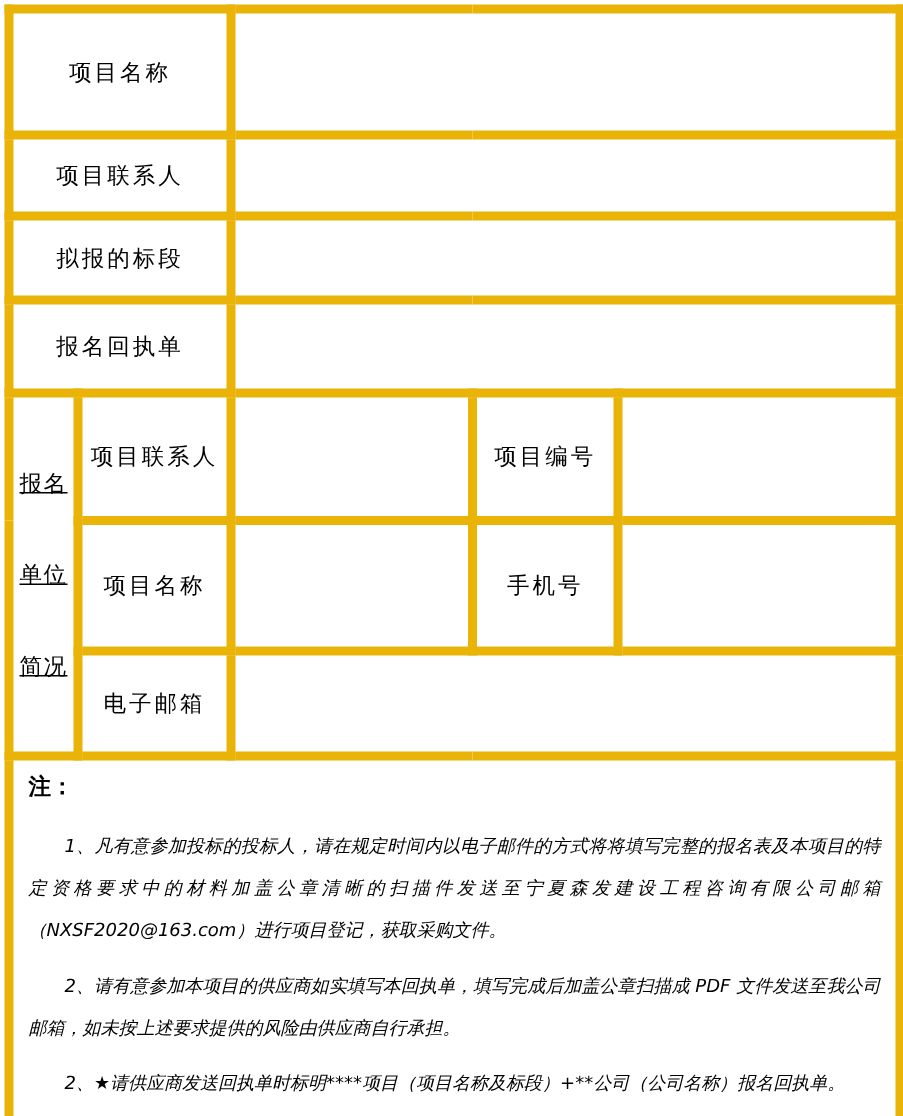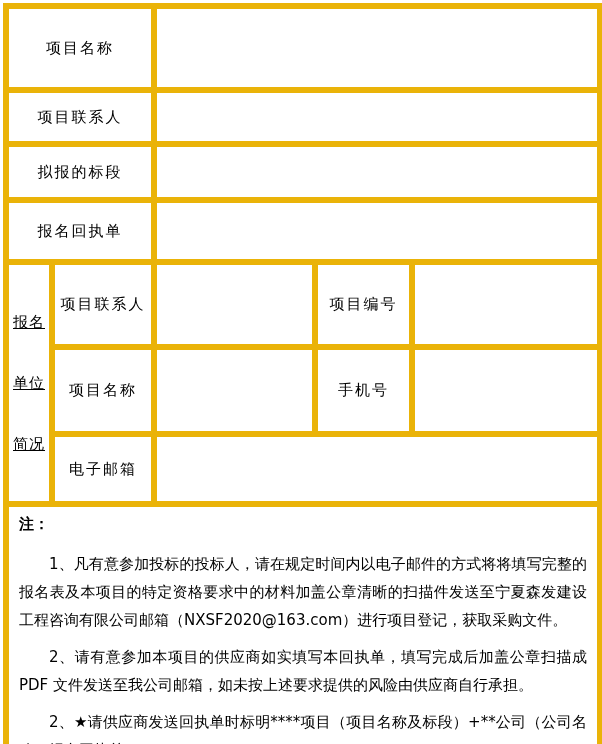--- a/index.html
+++ b/index.html
@@ -62,24 +62,25 @@
     vertical-align: top;
     padding: 6px 10px 4px 10px;
   }
   .note-heading {
     margin: 2px 0 16px 0;
     font-weight: bold;
     font-size: 15px;
   }
   .note-item {
     margin: 0 0 9px 0;
-    font-size: 15px;
+    font-size: 12px;
     line-height: 28px;
     text-indent: 2em;
     text-align: justify;
+    font-style: italic;
   }
 </style>
 </head>
 <body>
 
 <div id="page">
   <table class="form">
     <colgroup>
       <col style="width:46px">
       <col style="width:102px">

